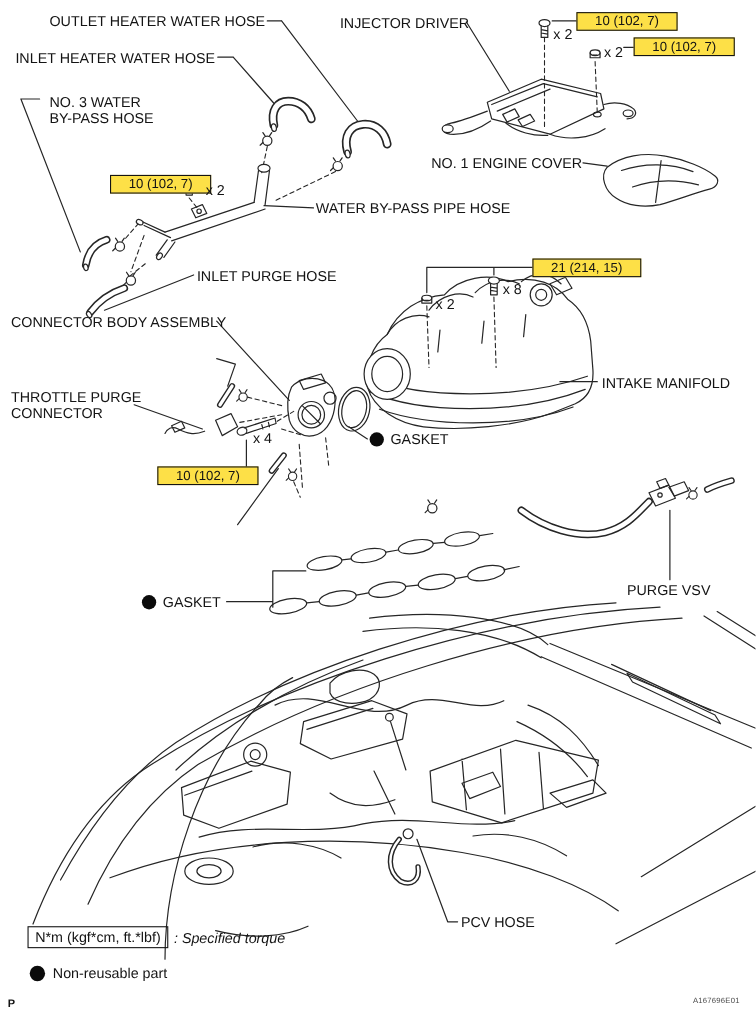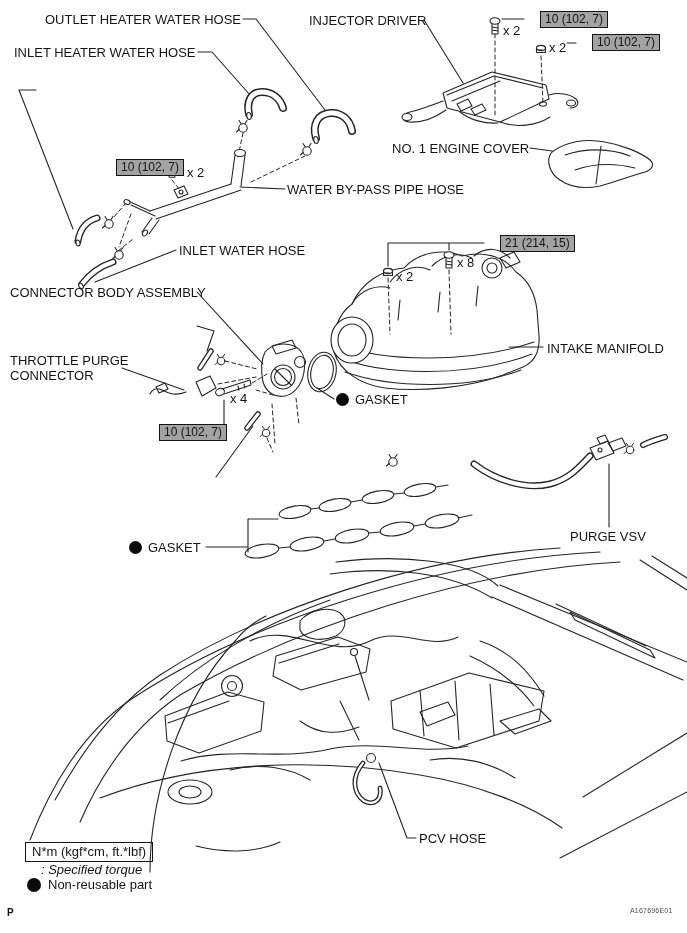--- a/index.html
+++ b/index.html
@@ -1,24 +1,24 @@
 <!DOCTYPE html>
 <html><head>
 <meta charset="utf-8">
 <style>
   html,body{margin:0;padding:0;background:#fff;}
   .page{position:relative;width:687px;height:933px;background:#ffffff;overflow:hidden;
         font-family:"Liberation Sans", sans-serif;color:#141414;}
   svg.art{position:absolute;left:0;top:0;z-index:1;}
   .lbl{position:absolute;z-index:2;font-size:13px;line-height:15px;white-space:nowrap;color:#141414;}
-  .tq{position:absolute;z-index:2;border:1.5px solid #141414;background:#a3a3a3;
-      font-size:12px;line-height:13px;padding:1px 4px;white-space:nowrap;margin-left:16px;}
+  .tq{position:absolute;z-index:2;border:1.5px solid #141414;background:#fde047;
+      font-size:12px;line-height:13px;padding:1px 16px;white-space:nowrap;}
   .qty{position:absolute;z-index:2;font-size:13px;line-height:14px;white-space:nowrap;}
   .dot{position:absolute;z-index:2;width:13px;height:13px;border-radius:50%;background:#0b0b0b;}
-  .legend-torque{position:absolute;z-index:2;left:25px;top:842px;display:flex;align-items:center;flex-direction:column;}
+  .legend-torque{position:absolute;z-index:2;left:25px;top:842px;display:flex;align-items:center;}
   .legend-torque .box{border:1.5px solid #141414;padding:1px 6px;font-size:13px;line-height:16px;white-space:nowrap;}
   .legend-torque .desc{font-size:13px;margin-left:5px;white-space:nowrap;font-style:italic;}
   .page-marker{position:absolute;z-index:2;left:7px;top:907px;font-size:10px;font-weight:bold;}
   .fig-code{position:absolute;z-index:2;left:630px;top:907px;font-size:7px;color:#4a4a4a;letter-spacing:0.2px;}
   
   .s{fill:none;stroke:#262626;stroke-width:1.1;stroke-linecap:round;stroke-linejoin:round;}
   .sf{fill:#fff;stroke:#262626;stroke-width:1.1;}
   .d{fill:none;stroke:#262626;stroke-width:1;stroke-dasharray:4 3;stroke-linecap:round;}
   .to{fill:none;stroke:#262626;stroke-linecap:round;stroke-linejoin:round;} 
   .ti{fill:none;stroke:#ffffff;stroke-linecap:round;stroke-linejoin:round;} 
@@ -254,25 +254,29 @@
     </g>
   </svg>
 
   <div class="lbl" style="left:45px;top:12px">OUTLET HEATER WATER HOSE</div>
   <div class="lbl" style="left:309px;top:13px">INJECTOR DRIVER</div>
   <div class="tq" style="left:524px;top:11px">10 (102, 7)</div>
   <div class="qty" style="left:503px;top:24px">x 2</div>
   <div class="tq" style="left:576px;top:34px">10 (102, 7)</div>
   <div class="qty" style="left:549px;top:41px">x 2</div>
   <div class="lbl" style="left:14px;top:45px">INLET HEATER WATER HOSE</div>
+  <div class="lbl" style="left:45px;top:85px">
+    <span>NO. 3 WATER</span><br>
+    <span>BY-PASS HOSE</span>
+  </div>
   <div class="lbl" style="left:392px;top:141px">NO. 1 ENGINE COVER</div>
   <div class="tq" style="left:100px;top:159px">10 (102, 7)</div>
   <div class="qty" style="left:187px;top:166px">x 2</div>
   <div class="lbl" style="left:287px;top:182px">WATER BY-PASS PIPE HOSE</div>
-  <div class="lbl" style="left:179px;top:243px">INLET WATER HOSE</div>
+  <div class="lbl" style="left:179px;top:243px">INLET PURGE HOSE</div>
   <div class="tq" style="left:484px;top:235px">21 (214, 15)</div>
   <div class="qty" style="left:457px;top:256px">x 8</div>
   <div class="qty" style="left:396px;top:270px">x 2</div>
   <div class="lbl" style="left:10px;top:285px">CONNECTOR BODY ASSEMBLY</div>
   <div class="lbl" style="left:10px;top:353px">
     <span>THROTTLE PURGE</span><br>
     <span>CONNECTOR</span>
   </div>
   <div class="lbl" style="left:547px;top:341px">INTAKE MANIFOLD</div>
   <div class="dot" style="left:336px;top:393px"></div>

